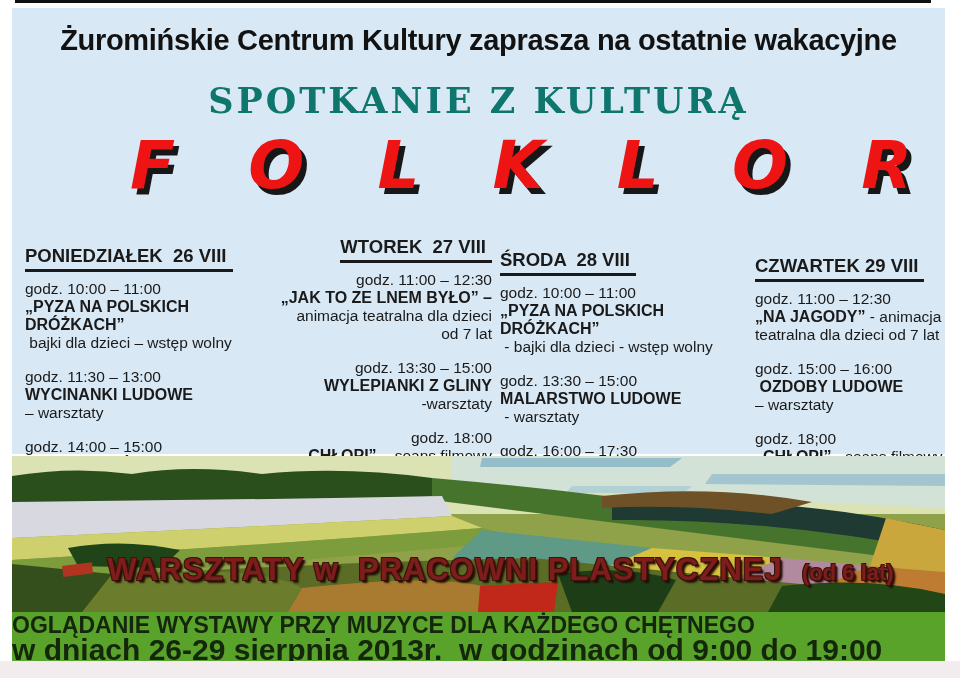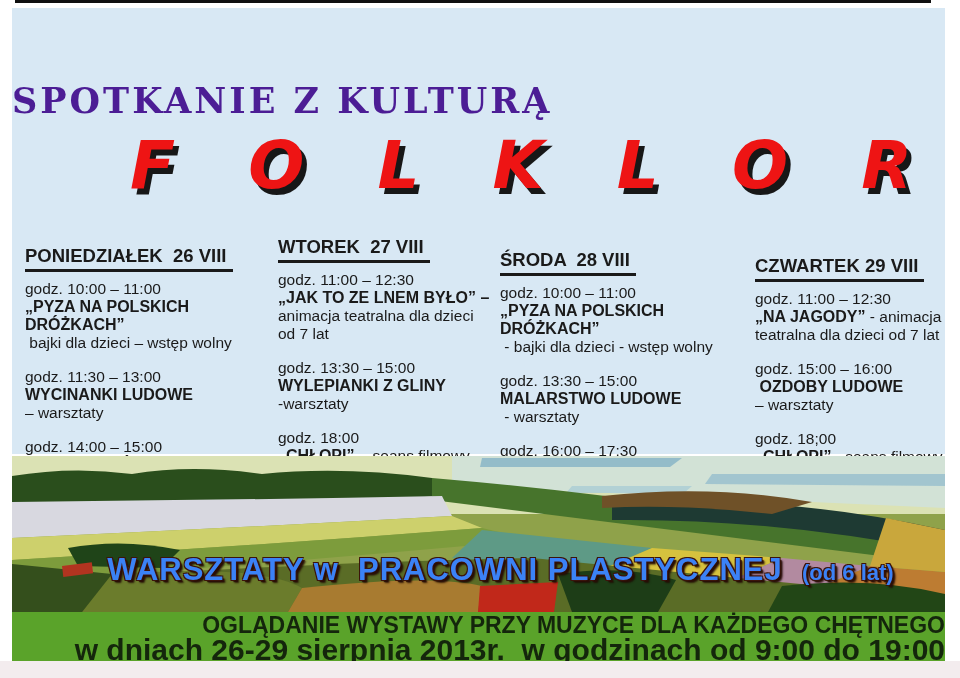--- a/index.html
+++ b/index.html
@@ -2,60 +2,61 @@
 <html><head>
 <meta charset="utf-8">
 <style>
   html,body{margin:0;padding:0;background:#ffffff;}
   .poster{position:relative;width:960px;height:678px;background:#ffffff;overflow:hidden;
           font-family:"Liberation Sans",sans-serif;color:#161616;}
   .topline{position:absolute;left:15px;top:0;width:916px;height:3px;background:#101010;}
   .panel{position:absolute;left:12px;top:8px;width:933px;height:446px;background:#d8e8f4;}
   .intro{position:absolute;left:0;right:0;top:16px;text-align:center;
          font-size:29px;font-weight:bold;letter-spacing:-0.3px;color:#121212;}
-  .subtitle{position:absolute;left:0;right:0;top:72px;
+  .subtitle{position:absolute;left:0;right:0;top:72px;text-align:center;
             font-family:"DejaVu Serif",serif;font-weight:bold;font-size:35px;
-            letter-spacing:3px;color:#4c1d95;}
+            letter-spacing:3px;color:#0f766e;}
   .folklor{position:absolute;left:118px;width:782px;top:118px;display:flex;
            justify-content:space-between;font-family:"DejaVu Sans",sans-serif;
            font-style:italic;font-weight:bold;font-size:66px;line-height:80px;
            color:#ee1414;text-shadow:5px 6px 0 #171717;}
   .schedule{position:absolute;left:0;top:0;width:933px;height:324px;}
   .col{position:absolute;font-size:15.5px;line-height:18px;color:#1a1a1a;}
   .col .day{font-weight:bold;font-size:18.5px;line-height:20px;display:inline-block;
             border-bottom:3px solid #1a1a1a;padding-bottom:3px;padding-right:6px;
             margin-bottom:8px;white-space:pre;}
   .event{margin-bottom:16px;white-space:pre-wrap;}
   .event .time{}
   .event .etitle b{font-weight:bold;font-size:16px;}
   .col1{left:13px;top:238px;width:252px;}
-  .col2{left:266px;top:229px;width:214px;}
+  .col2{left:266px;top:229px;width:214px;text-align:right;}
   .col3{left:488px;top:242px;width:248px;}
   .col4{left:743px;top:248px;width:196px;}
   .painting{position:absolute;left:12px;top:456px;width:933px;height:156px;}
   .painting svg{display:block;width:933px;height:156px;}
-  .warsztaty{position:absolute;left:0;right:0;top:96px;text-align:center;color:#3b82f6;
+  .warsztaty{position:absolute;left:0;right:0;top:96px;text-align:center;color:#7f1d1d;
              font-weight:bold;font-size:31px;letter-spacing:1px;white-space:pre;
              text-shadow:-1px -1px 0 #3c140b,1px -1px 0 #3c140b,-1px 1px 0 #3c140b,
                          2px 2px 1px #2a0e06,3px 3px 2px rgba(30,8,2,.8);margin-left:44px;}
   .warsztaty .note{font-size:22px;letter-spacing:0;}
   .greenband{position:absolute;left:12px;top:612px;width:933px;height:49px;
-             background:#5aa32a;border-bottom:2px solid #4a8c20;text-align:right;
+             background:#5aa32a;border-bottom:2px solid #4a8c20;text-align:left;
              color:#14260c;font-weight:bold;overflow:hidden;}
   .greenband .l1{font-size:23px;line-height:25px;margin-top:1px;}
   .greenband .l2{font-size:30px;line-height:23px;white-space:pre;}
   .bottomstrip{position:absolute;left:0;top:661px;width:960px;height:17px;background:#f3ecee;}
 </style>
 </head>
 <body>
 
 <div class="poster">
   <div class="topline"></div>
 
   <div class="panel">
+    <div class="intro">Żuromińskie Centrum Kultury zaprasza na ostatnie wakacyjne</div>
     <div class="subtitle">SPOTKANIE Z KULTURĄ</div>
     <div class="folklor">
       <span>F</span>
       <span>O</span>
       <span>L</span>
       <span>K</span>
       <span>L</span>
       <span>O</span>
       <span>R</span>
     </div>

